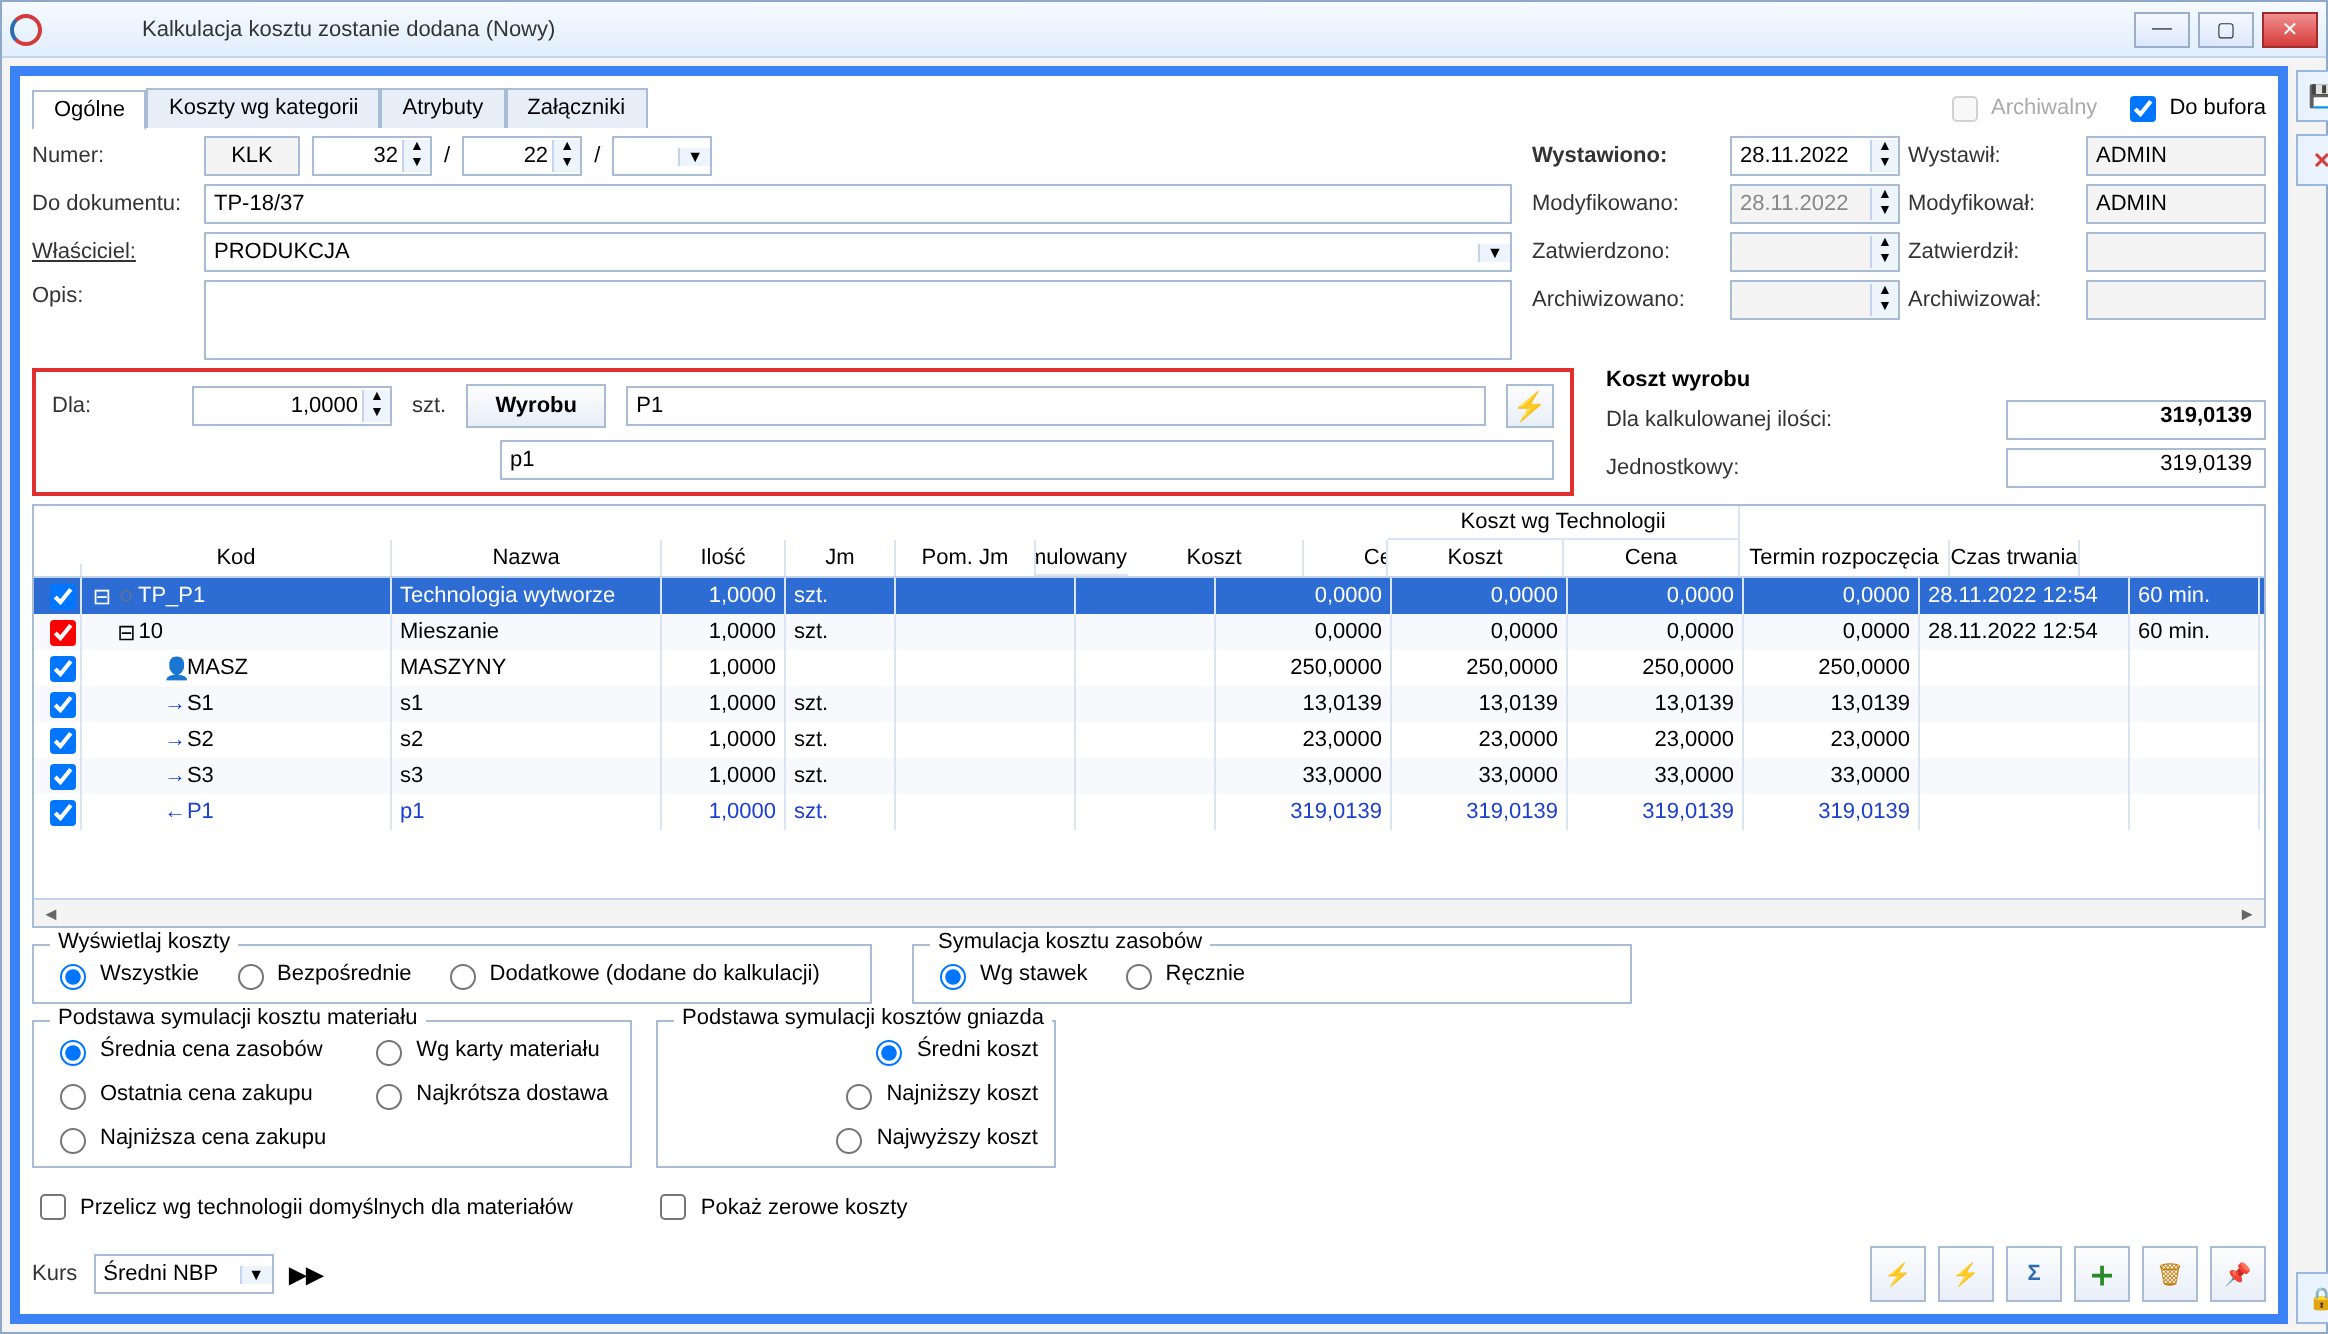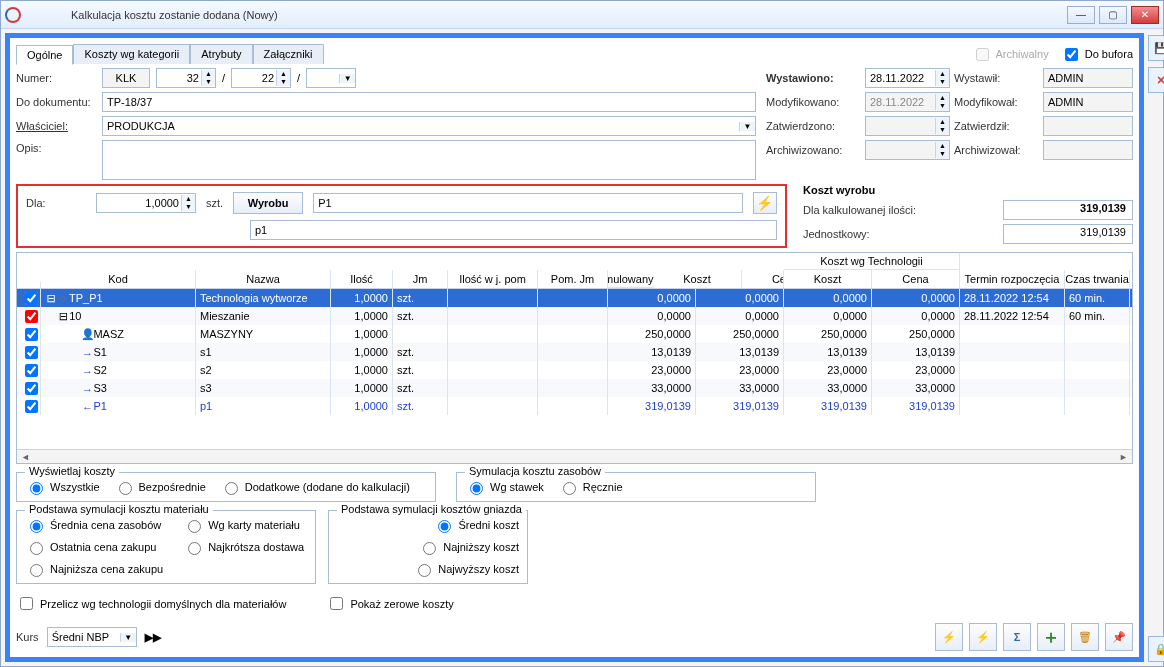--- a/index.html
+++ b/index.html
@@ -349,21 +349,20 @@
         </div>
       </div>
 
       <div class="table-frame">
         <div class="thead">
           <div class="th col-chk"></div>
           <div class="th col-kod">Kod</div>
           <div class="th col-naz">Nazwa</div>
           <div class="th col-il">Ilość</div>
           <div class="th col-jm">Jm</div>
-          <div class="th col-ilp">Ilość w j. pom</div>
           <div class="th col-pjm">Pom. Jm</div>
           <div class="th" style="flex-direction:row;padding:0;width:176px;flex:none;">
             <div style="border-bottom:1px solid #dbe4f1;width:100%;text-align:center;padding:2px 0;">Koszt symulowany</div>
             <div style="display:flex;width:100%;">
               <div class="th col-ks" style="border-right:1px solid #dbe4f1;">Koszt</div>
               <div class="th col-cs">Cena</div>
             </div>
           </div>
           <div class="th" style="flex-direction:column;padding:0;width:176px;flex:none;">
             <div style="border-bottom:1px solid #dbe4f1;width:100%;text-align:center;padding:2px 0;">Koszt wg Technologii</div>

